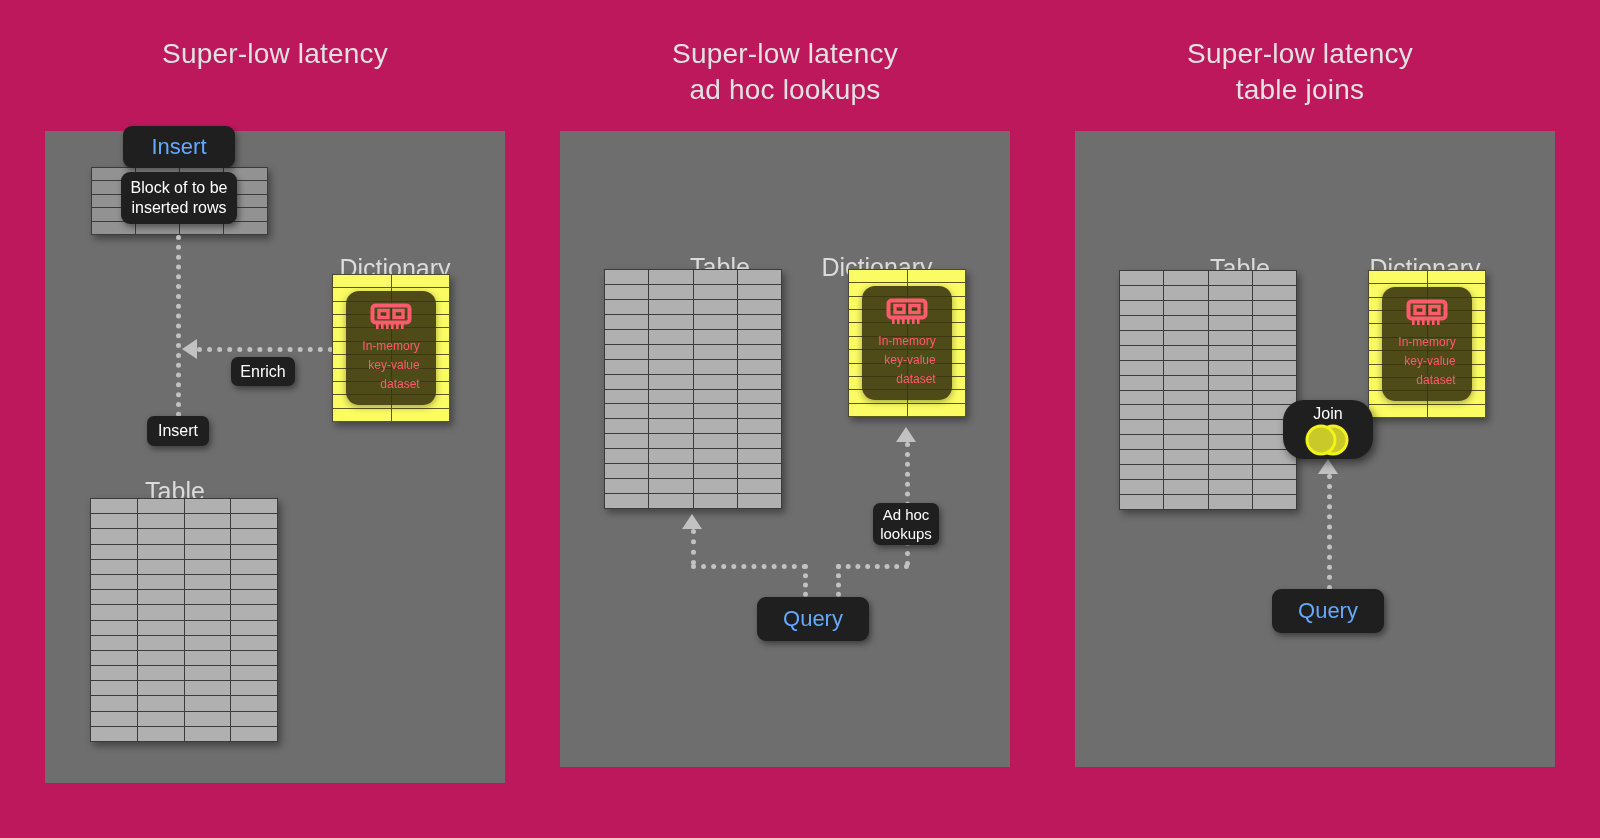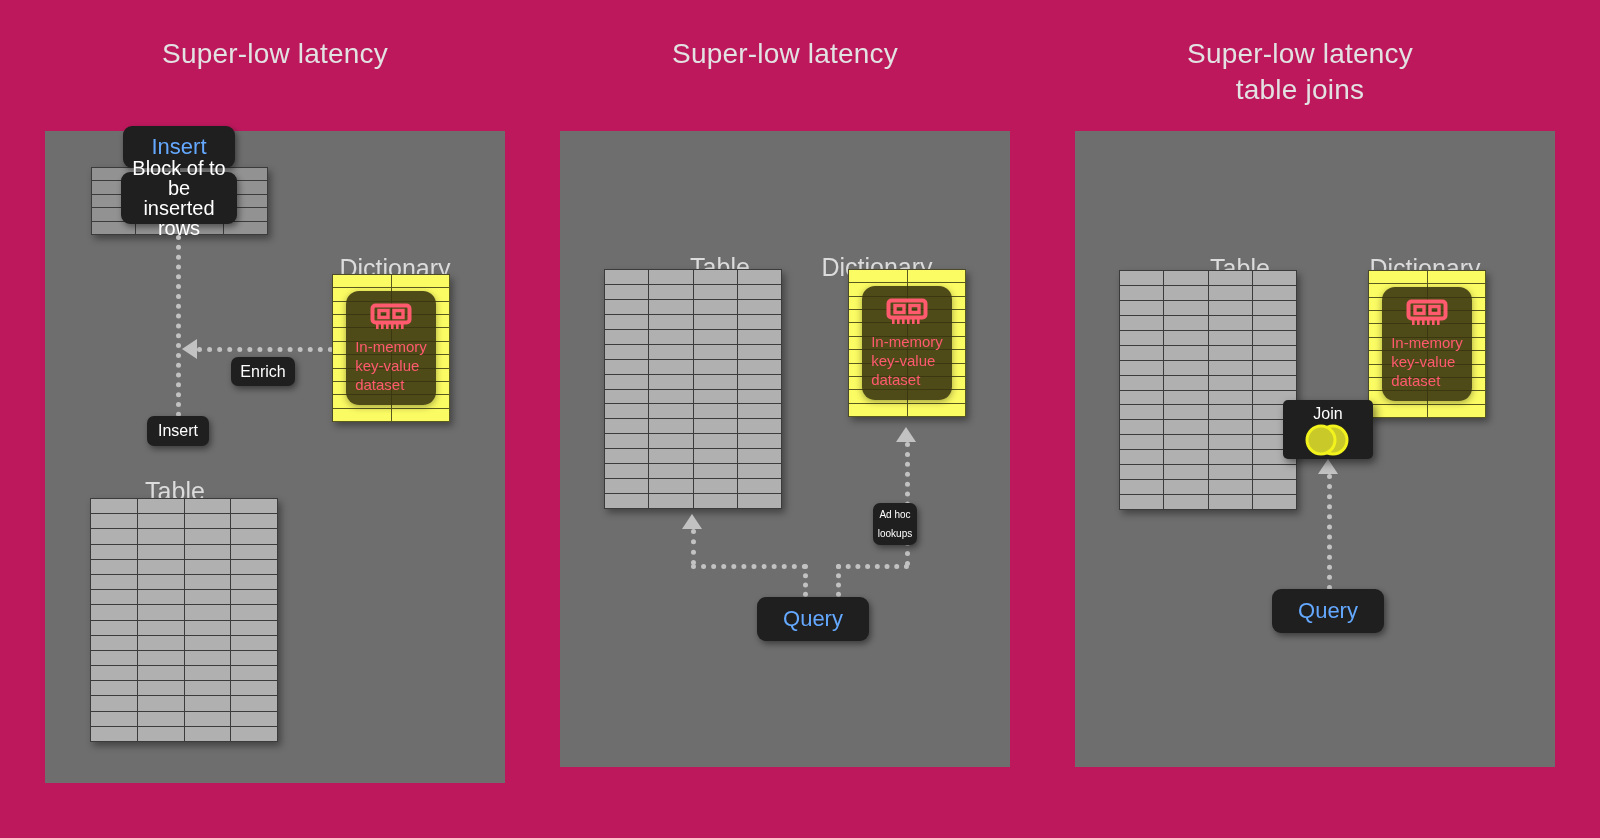--- a/index.html
+++ b/index.html
@@ -25,32 +25,32 @@
   .badge{position:absolute;background:#1f1f1f;border-radius:9px;color:#fff;
          display:flex;align-items:center;justify-content:center;text-align:center;
          box-shadow:2px 3px 6px rgba(0,0,0,.45);}
   .badge.blue{color:#64a9ff;}
   .badge.sm{border-radius:7px;margin-top:23px;}
 
   
   .memcard{position:absolute;background:rgba(55,50,15,.88);border-radius:13px;
            display:flex;flex-direction:column;align-items:center;justify-content:center;
            box-shadow:0 2px 7px rgba(0,0,0,.35);}
-  .memcard .memtext{color:#ff5a6e;font-size:15px;line-height:19px;text-align:left;}
+  .memcard .memtext{color:#ff5a6e;font-size:12px;line-height:19px;text-align:right;}
   .ram-icon{display:block;}
 
   
   .dotv{position:absolute;width:0;border-left:5px dotted #c2c2c2;}
   .doth{position:absolute;height:0;border-top:5px dotted #c2c2c2;}
   .arrow{position:absolute;width:0;height:0;}
   .arrow.up{border-left:10px solid transparent;border-right:10px solid transparent;border-bottom:15px solid #c2c2c2;}
   .arrow.down{border-left:10px solid transparent;border-right:10px solid transparent;border-top:15px solid #c2c2c2;}
   .arrow.left{border-top:10px solid transparent;border-bottom:10px solid transparent;border-right:15px solid #c2c2c2;}
 
-  .join-badge{position:absolute;background:#1f1f1f;border-radius:5px;
+  .join-badge{position:absolute;background:#1f1f1f;border-radius:21px;
       display:flex;flex-direction:column;align-items:center;justify-content:flex-start;
       box-shadow:3px 4px 8px rgba(0,0,0,.5);z-index:6;}
   .join-badge .jlabel{color:#fff;font-size:16px;line-height:19px;padding-top:4px;}
 </style>
 </head>
 <body>
 
 <div id="stage">
 
   <div class="panel-title" style="left:45px;top:36px;width:460px;">
@@ -79,21 +79,21 @@
         <div class="cell"></div>
         <div class="cell"></div>
         <div class="cell"></div>
         <div class="cell"></div>
       </div>
 
     <div class="badge blue" style="left:78px;top:-5px;width:112px;height:42px;font-size:22px;z-index:5;">
       <span>Insert</span>
     </div>
 
-    <div class="badge" style="left:76px;top:41px;width:116px;height:52px;font-size:20px;line-height:20px;flex-direction:column;z-index:5;">
+    <div class="badge" style="left:76px;top:41px;width:116px;height:52px;font-size:16px;line-height:20px;flex-direction:column;z-index:5;">
       <span>Block of to be</span>
       <span>inserted rows</span>
     </div>
 
     <div class="dotv" style="left:131px;top:104px;height:182px;"></div>
     <div class="arrow down" style="left:122px;top:286px;"></div>
 
     <div class="badge sm" style="left:102px;top:262px;width:62px;height:30px;font-size:16px;z-index:5;">
       <span>Insert</span>
     </div>
@@ -220,20 +220,21 @@
         <div class="cell"></div>
         <div class="cell"></div>
         <div class="cell"></div>
         <div class="cell"></div>
         <div class="cell"></div>
       </div>
   </div>
 
   <div class="panel-title" style="left:560px;top:36px;width:450px;">
     <div>Super-low latency</div>
+    <div>ad hoc lookups</div>
   </div>
 
   <div class="panel" style="left:560px;top:131px;width:450px;height:636px;">
 
     <div class="sec-label" style="left:60px;top:106px;width:200px;">
       <span>Table</span>
     </div>
     <div class="grid gray" id="p2-table" style="left: 44px; top: 138px; width: 178px; height: 240px; grid-template-columns: repeat(4, 1fr); grid-template-rows: repeat(16, 1fr);">
         <div class="cell"></div>
         <div class="cell"></div>
@@ -354,21 +355,21 @@
     <div class="arrow up" style="left:122px;top:383px;"></div>
     <div class="dotv" style="left:131px;top:398px;height:36px;"></div>
     <div class="doth" style="left:131px;top:433px;width:116px;"></div>
     <div class="dotv" style="left:243px;top:433px;height:42px;"></div>
 
     <div class="dotv" style="left:276px;top:433px;height:42px;"></div>
     <div class="doth" style="left:276px;top:433px;width:73px;"></div>
     <div class="dotv" style="left:345px;top:311px;height:124px;"></div>
     <div class="arrow up" style="left:336px;top:296px;"></div>
 
-    <div class="badge sm" style="left:313px;top:349px;width:44px;height:42px;font-size:10px;line-height:19px;flex-direction:column;z-index:5;">
+    <div class="badge sm" style="left:313px;top:349px;width:66px;height:42px;font-size:15px;line-height:19px;flex-direction:column;z-index:5;">
       <span>Ad hoc</span>
       <span>lookups</span>
     </div>
 
     <div class="badge blue" style="left:197px;top:466px;width:112px;height:44px;font-size:22px;z-index:5;">
       <span>Query</span>
     </div>
   </div>
 
   <div class="panel-title" style="left:1075px;top:36px;width:450px;">

